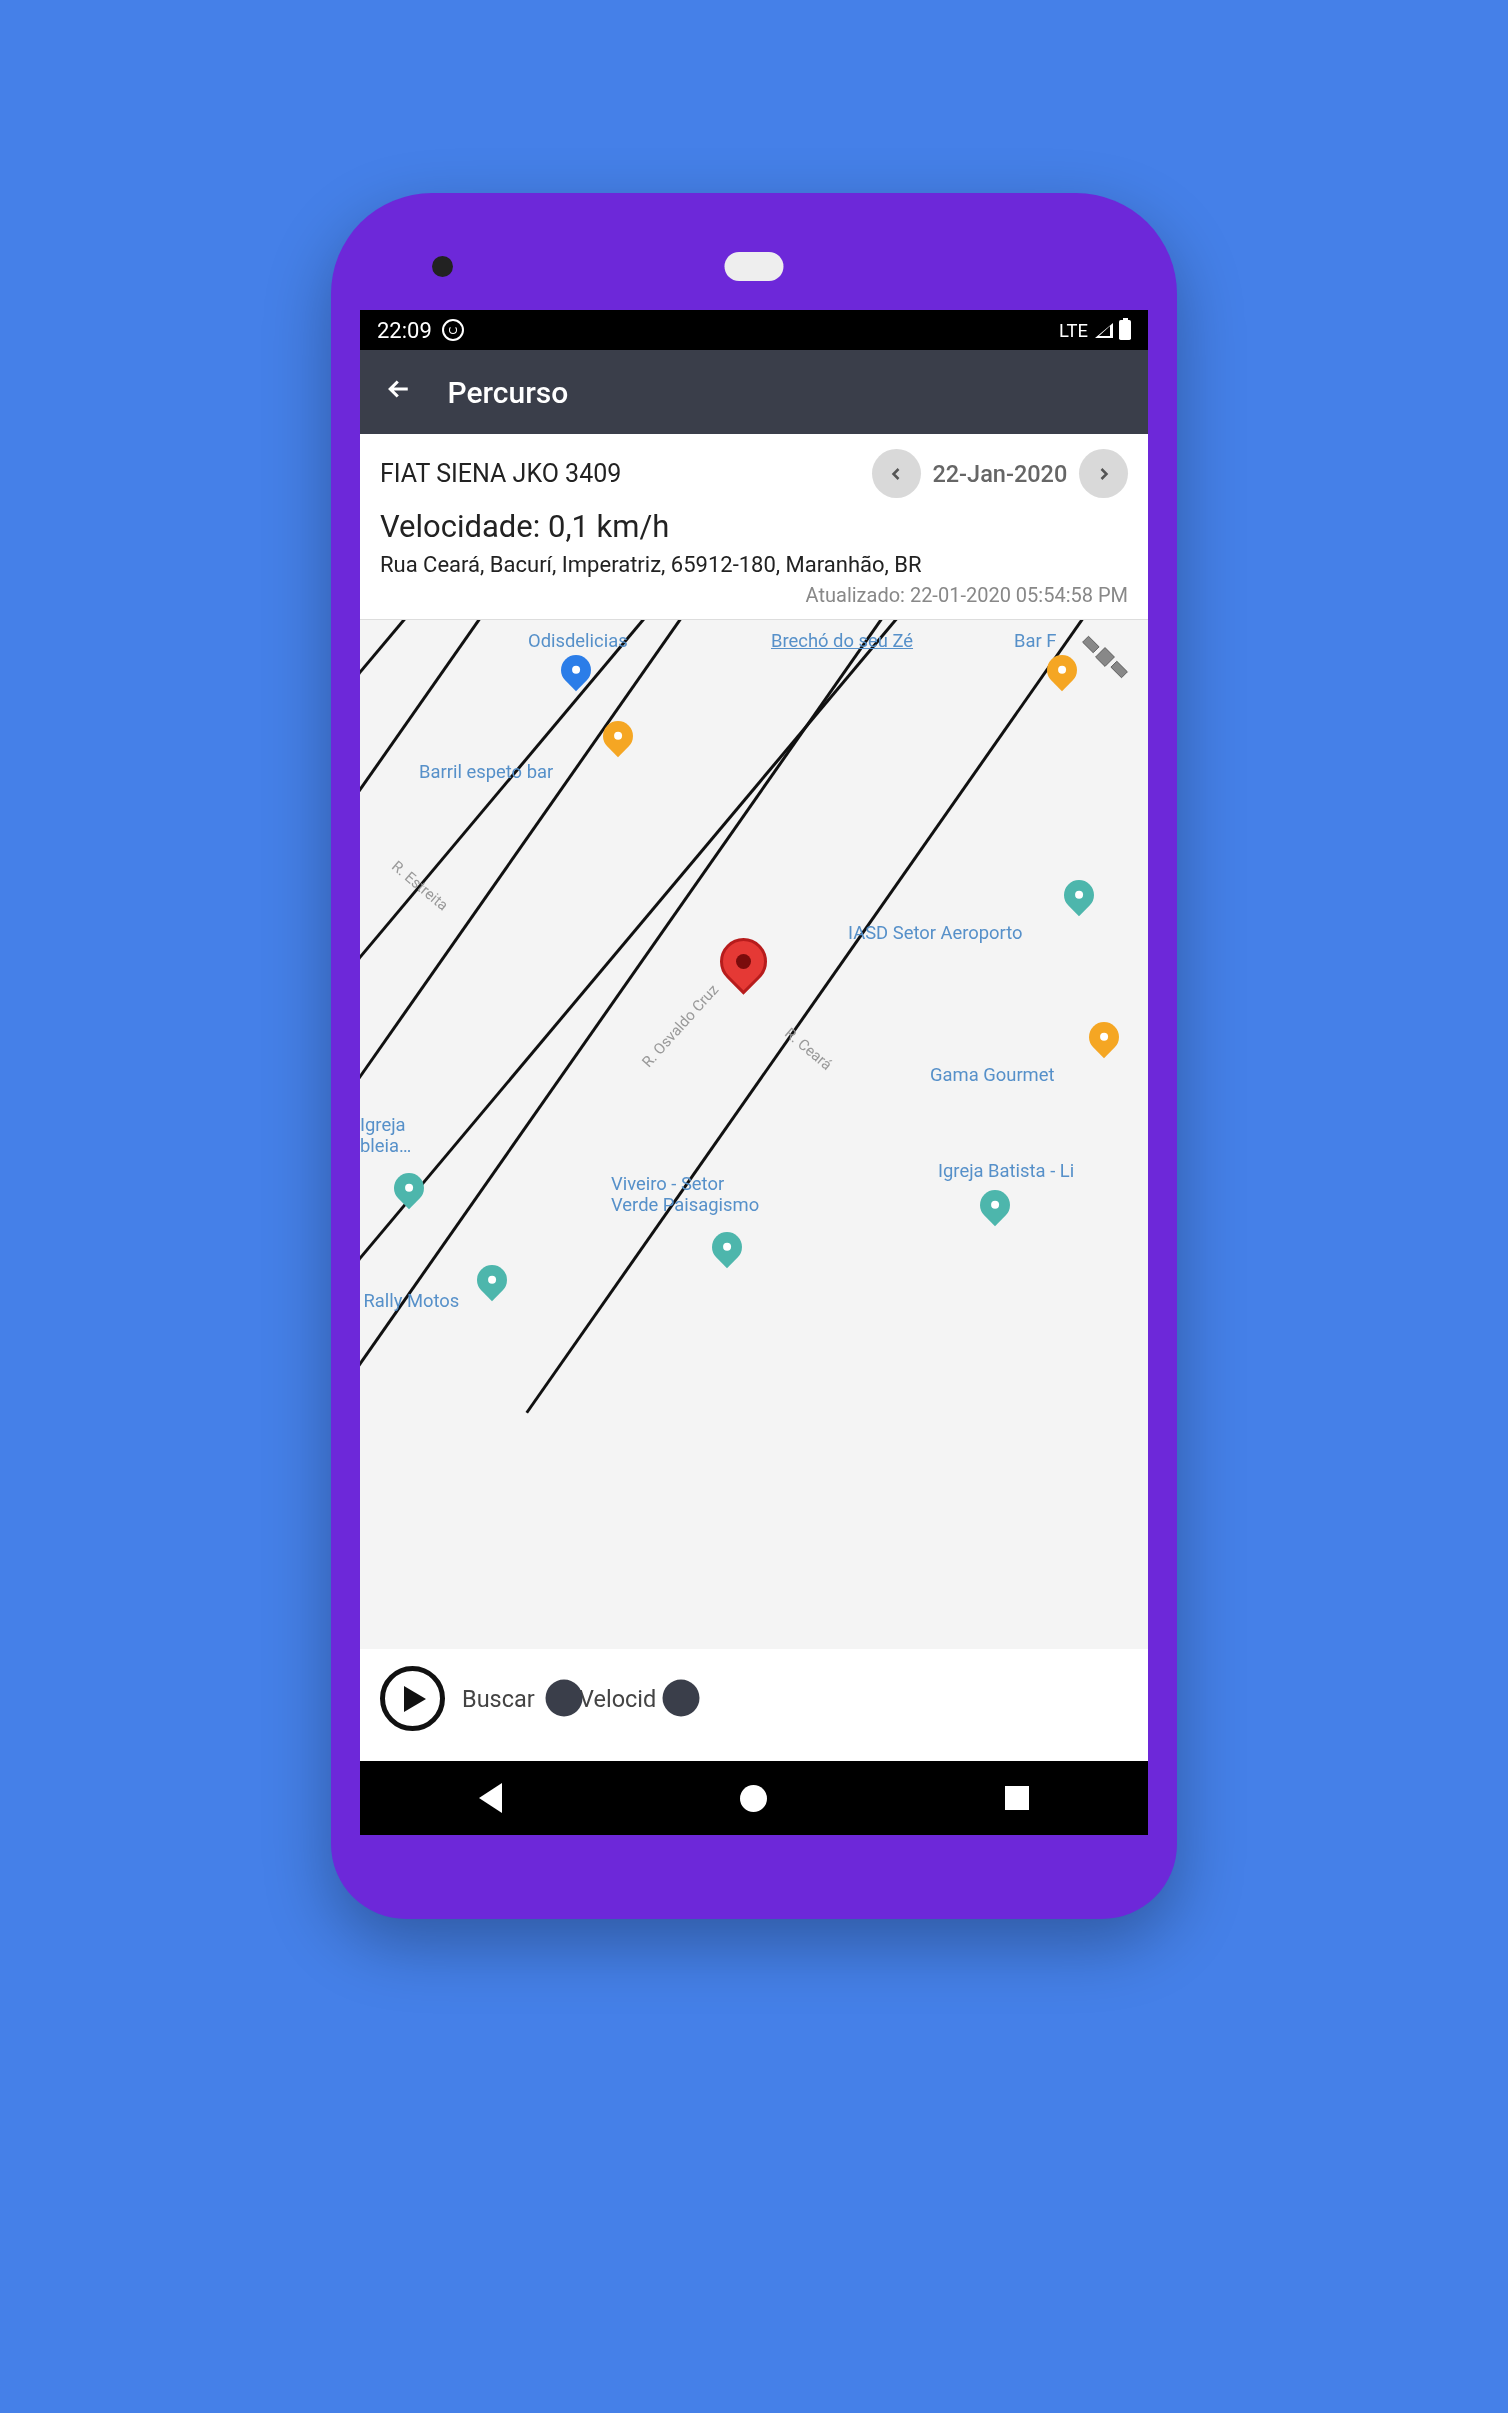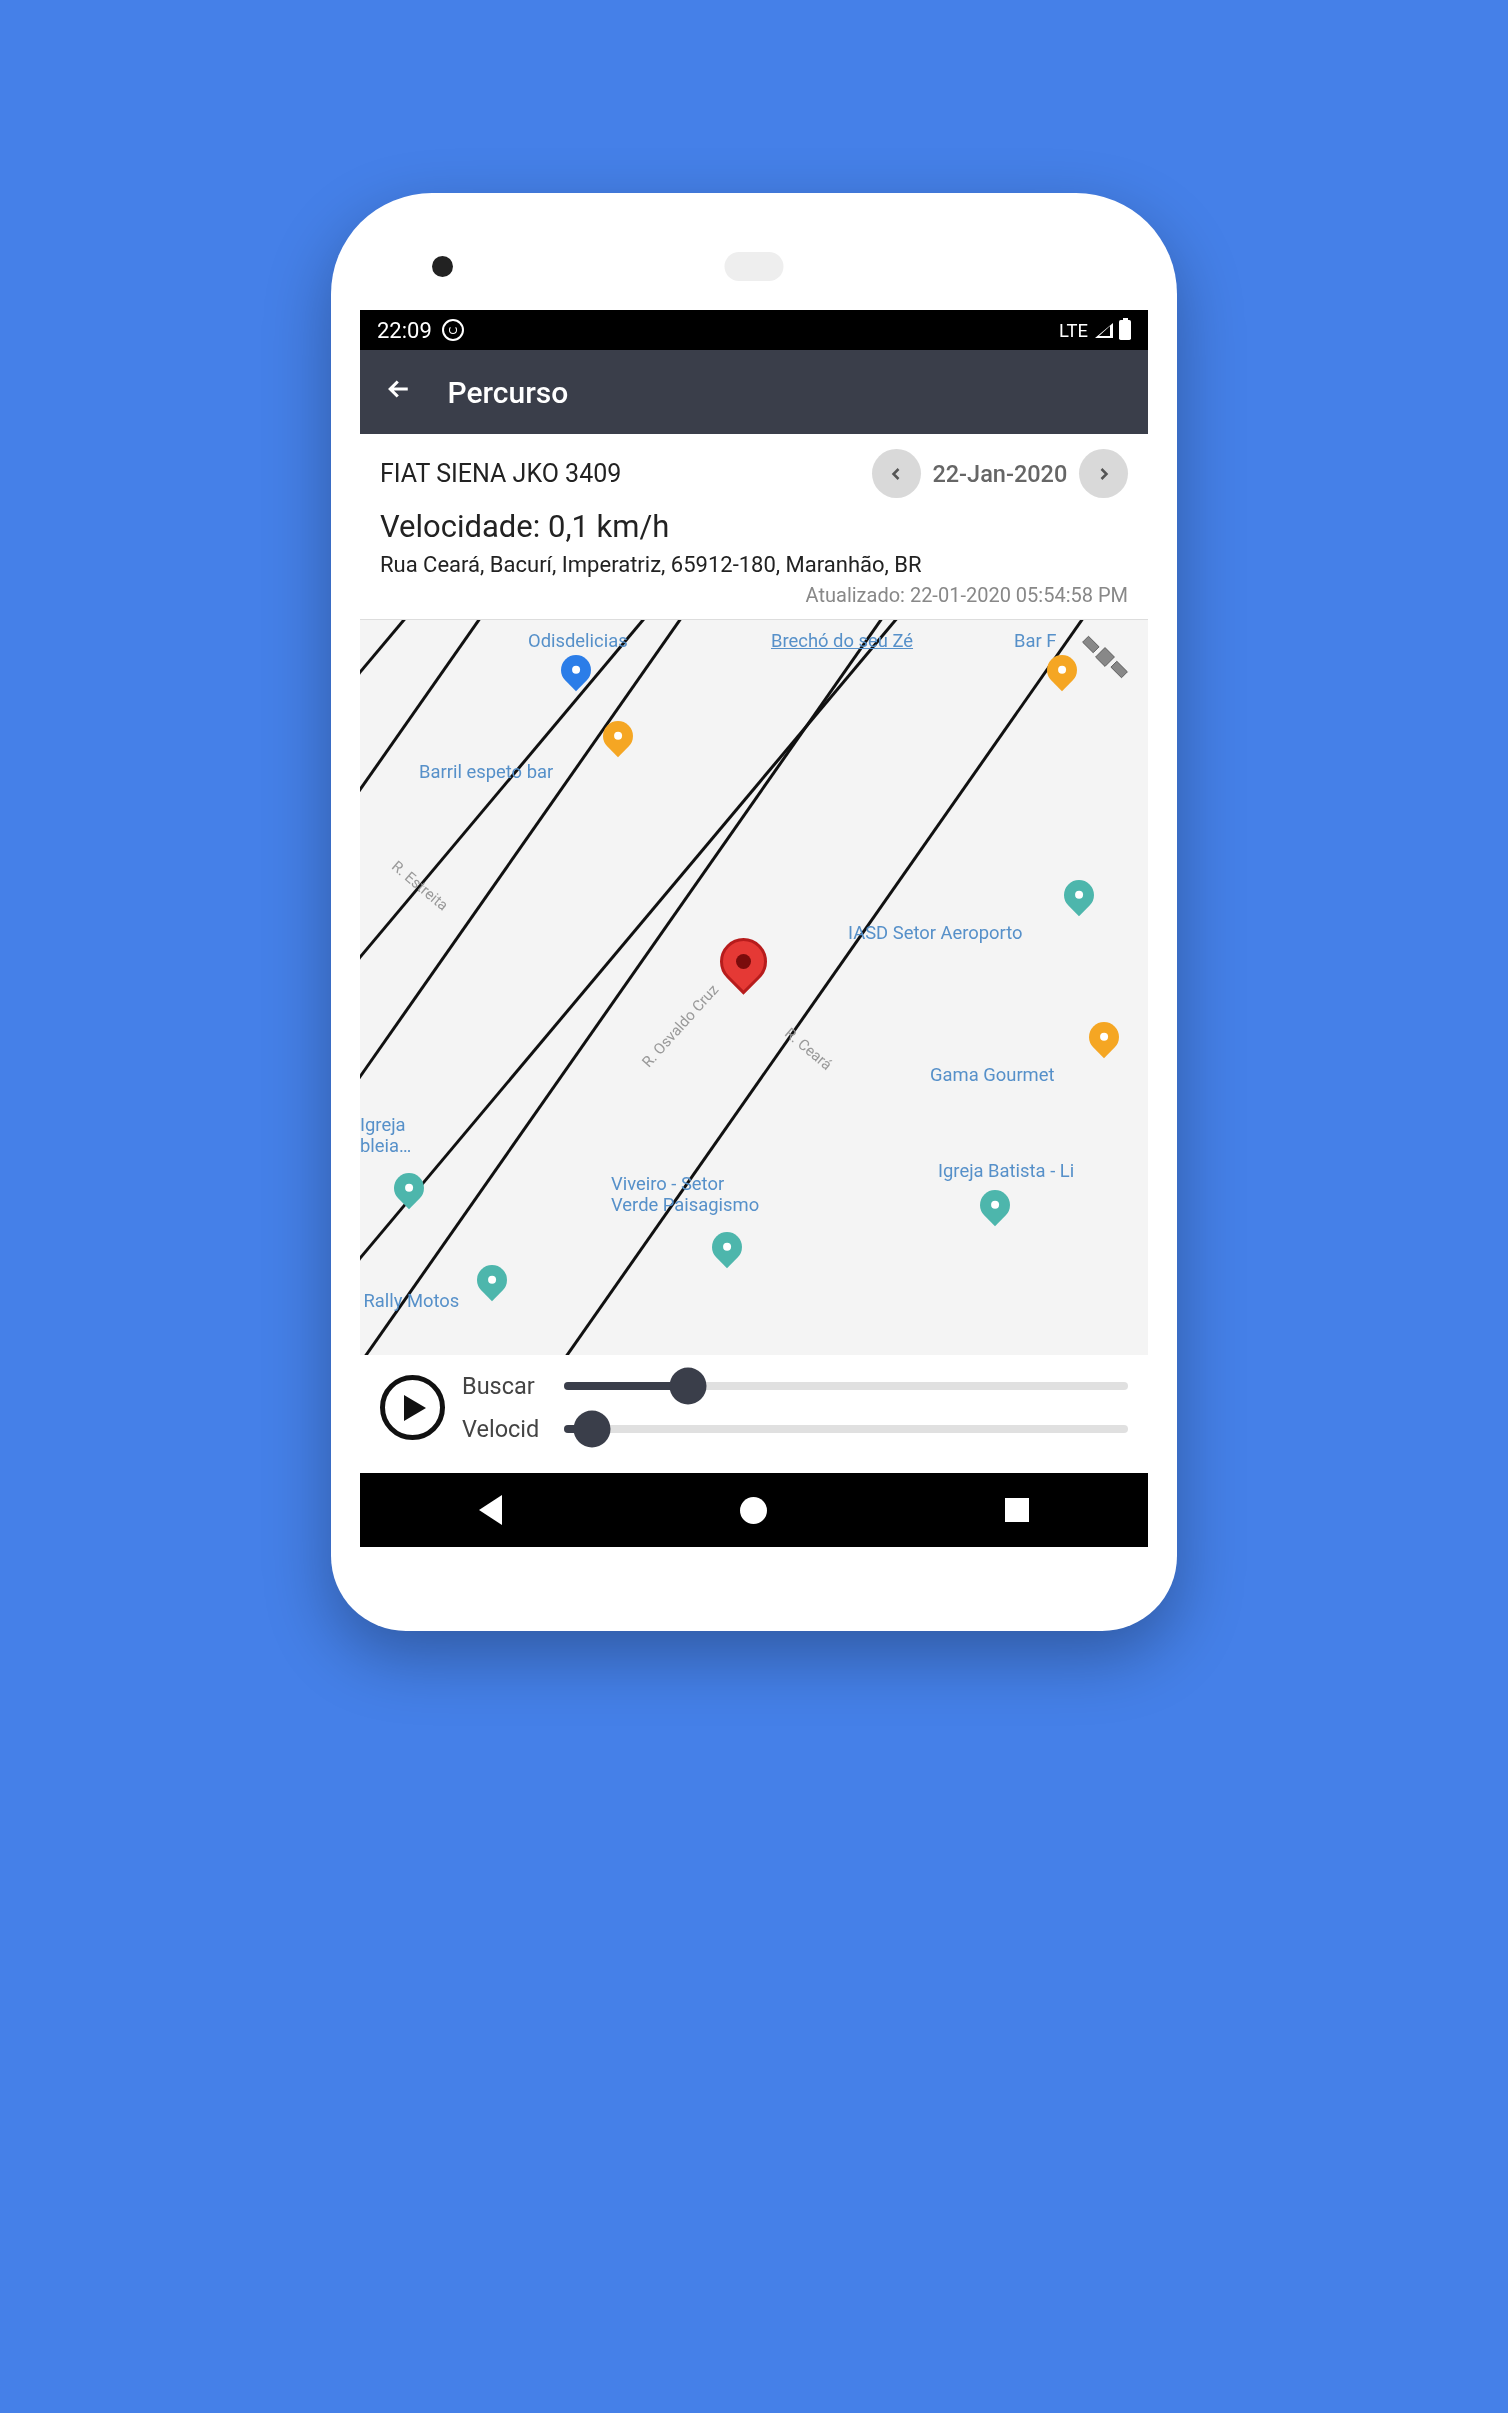--- a/index.html
+++ b/index.html
@@ -8,22 +8,22 @@
   width: 1508px;
   height: 2413px;
   font-family: Roboto, Arial, sans-serif;
   display: flex;
   align-items: flex-start;
   justify-content: center;
   padding-top: 193px;
 }
 .phone {
   width: 846px;
-  height: 1438px;
-  background: #ffffff;
+  height: 1726px;
+  background: #6d28d9;
   border-radius: 101px 101px 75px 75px;
   box-shadow: 0 25px 67px rgba(0,0,0,0.3);
   position: relative;
   padding: 117px 29px 84px 29px;
 }
 .phone::before {
   content: '';
   position: absolute;
   top: 63px;
   left: 101px;
@@ -159,21 +159,21 @@
   display: flex; align-items: center; justify-content: center;
 }
 .play-btn::after {
   content: '';
   width: 0; height: 0;
   border-left: 22px solid #111;
   border-top: 13.4px solid transparent;
   border-bottom: 13.4px solid transparent;
   margin-left: 5px;
 }
-.sliders { flex: 1; display: flex; flex-direction: column; gap: 15px; }
+.sliders { flex: 1; display: flex; flex-direction: row; gap: 15px; }
 .slider-row { display: flex; align-items: center; gap: 10px; }
 .slider-label { font-size: 23.5px; color: #444; width: 92px; }
 .slider-track {
   flex: 1;
   height: 8.4px;
   background: #e0e0e0;
   border-radius: 5px;
   position: relative;
 }
 .slider-fill {

